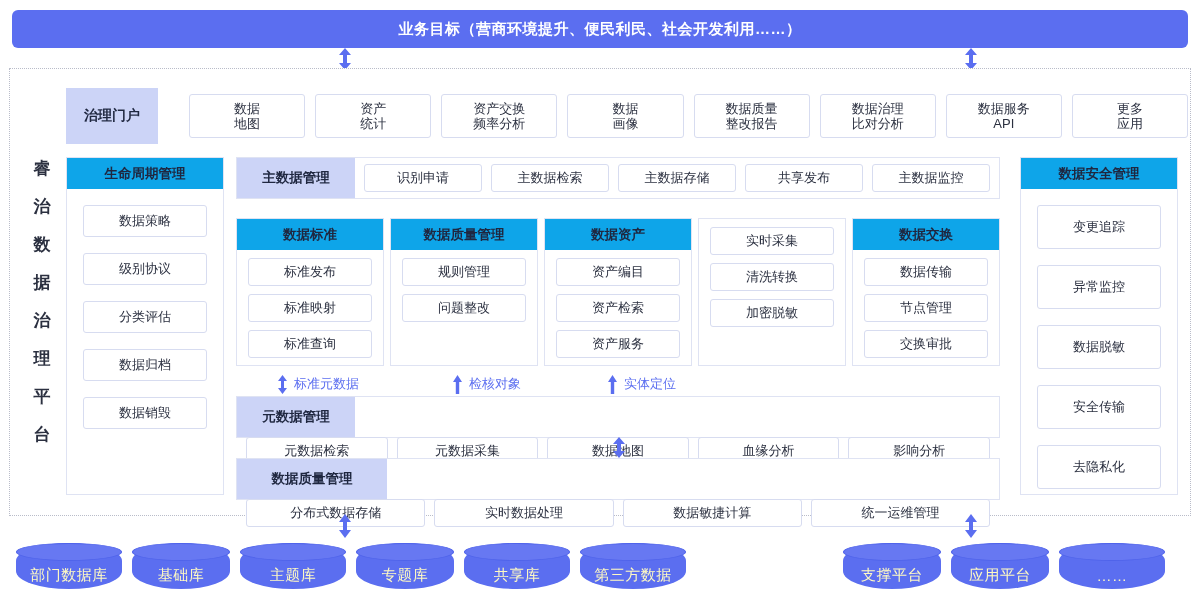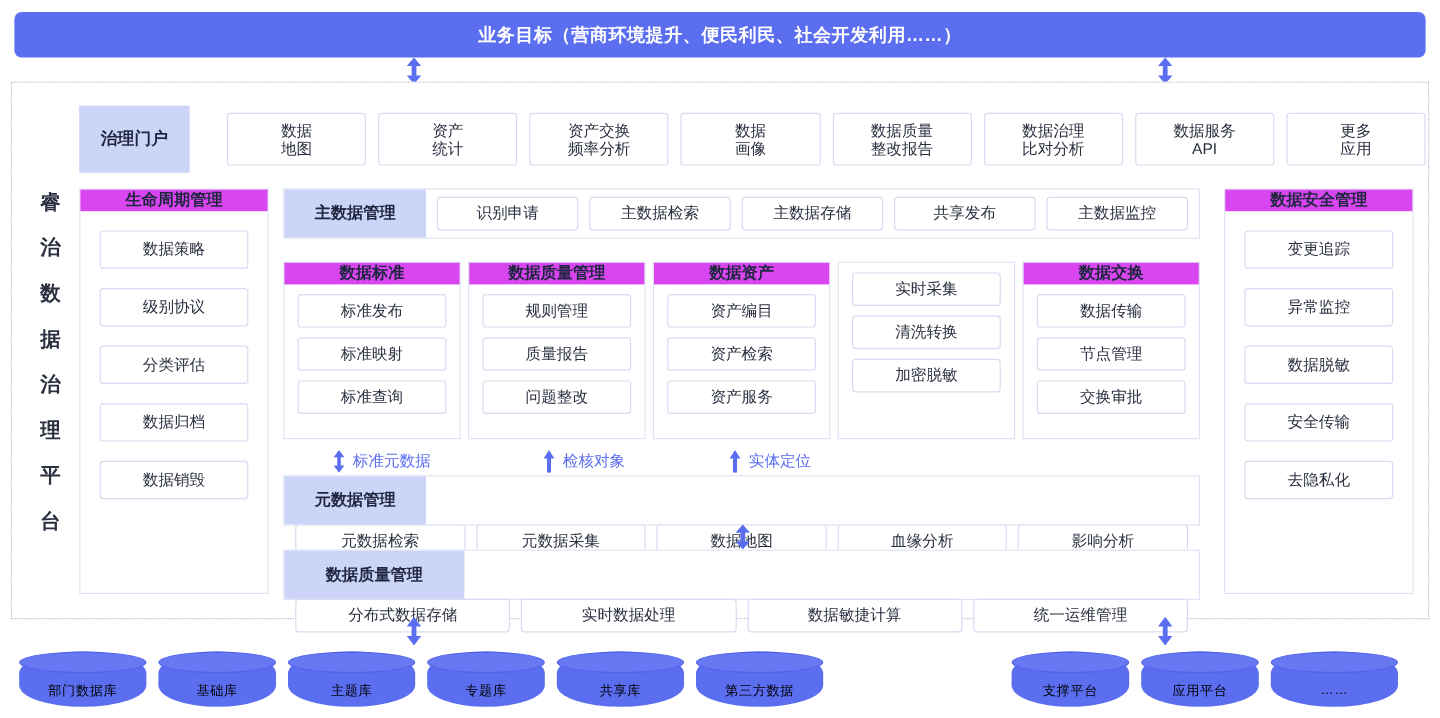--- a/index.html
+++ b/index.html
@@ -32,24 +32,24 @@
     font-size:17px;font-weight:700;color:#2b3040;line-height:1;
   }
   .vert-title span{margin-bottom:21px;}
 
   
   .card{
     position:absolute;background:#fff;
     border:1px solid #dfe3f3;box-sizing:border-box;
   }
   .card-head{
-    background:#d946ef;color:#1f2740;
+    background:#0ea5e9;color:#1f2740;
     font-weight:700;font-size:13.5px;
     display:flex;align-items:center;justify-content:center;
-    height:18px;
+    height:31px;
   }
 
   
   .pill{
     border:1px solid #d7dcf0;background:#fff;border-radius:3px;
     display:flex;align-items:center;justify-content:center;
     font-size:13px;color:#2b3040;text-align:center;line-height:1.18;
     box-sizing:border-box;
   }
 
@@ -65,21 +65,21 @@
   .portal-apps .pill{height:44px;flex:1;}
 
   
   #lifecycle{left:66px;top:157px;width:158px;height:338px;}
   #lifecycle .body{padding:16px 16px 0 16px;display:flex;flex-direction:column;gap:16px;}
   #lifecycle .pill{height:32px;}
 
   
   #security{left:1020px;top:157px;width:158px;height:338px;}
   #security .body{padding:16px 16px 0 16px;display:flex;flex-direction:column;gap:16px;}
-  #security .pill{height:32px;}
+  #security .pill{height:44px;}
 
   
   #masterdata{left:236px;top:157px;width:764px;height:42px;}
   #masterdata .row{display:flex;align-items:center;height:40px;}
   .row-label{
     background:#ccd4f7;height:40px;
     display:flex;align-items:center;justify-content:center;
     font-weight:700;font-size:13.5px;color:#1f2740;flex:none;
   }
   .row-items{display:flex;align-items:center;gap:9px;padding:0 9px;flex:1;}
@@ -123,21 +123,21 @@
     box-shadow:inset 0 9px 0 -1px rgba(255,255,255,0.00);
   }
   .cyl .top{
     position:absolute;left:0;top:0;width:100%;height:18px;
     background:#6778f2;border-radius:50%;border:1px solid #4f63ea;
     box-sizing:border-box;
   }
   .cyl .txt{
     position:absolute;left:0;top:18px;width:100%;height:28px;
     display:flex;align-items:center;justify-content:center;
-    color:#000000;font-size:11px;font-weight:500;letter-spacing:.5px;
+    color:#fef9c3;font-size:15px;font-weight:500;letter-spacing:.5px;
   }
   #cyl-0{left:16px;width:106px;}
   #cyl-1{left:132px;width:98px;}
   #cyl-2{left:240px;width:106px;}
   #cyl-3{left:356px;width:98px;}
   #cyl-4{left:464px;width:106px;}
   #cyl-5{left:580px;width:106px;}
   #cyl-6{left:843px;width:98px;}
   #cyl-7{left:951px;width:98px;}
   #cyl-8{left:1059px;width:106px;}
@@ -230,21 +230,20 @@
     <div class="pill">标准发布</div>
     <div class="pill">标准映射</div>
     <div class="pill">标准查询</div>
   </div>
 </div>
 
 <div class="card mid-col" id="col-1">
   <div class="card-head">数据质量管理</div>
   <div class="body">
     <div class="pill">规则管理</div>
-    <div class="pill">质量报告</div>
     <div class="pill">问题整改</div>
   </div>
 </div>
 
 <div class="card mid-col" id="col-2">
   <div class="card-head">数据资产</div>
   <div class="body">
     <div class="pill">资产编目</div>
     <div class="pill">资产检索</div>
     <div class="pill">资产服务</div>

